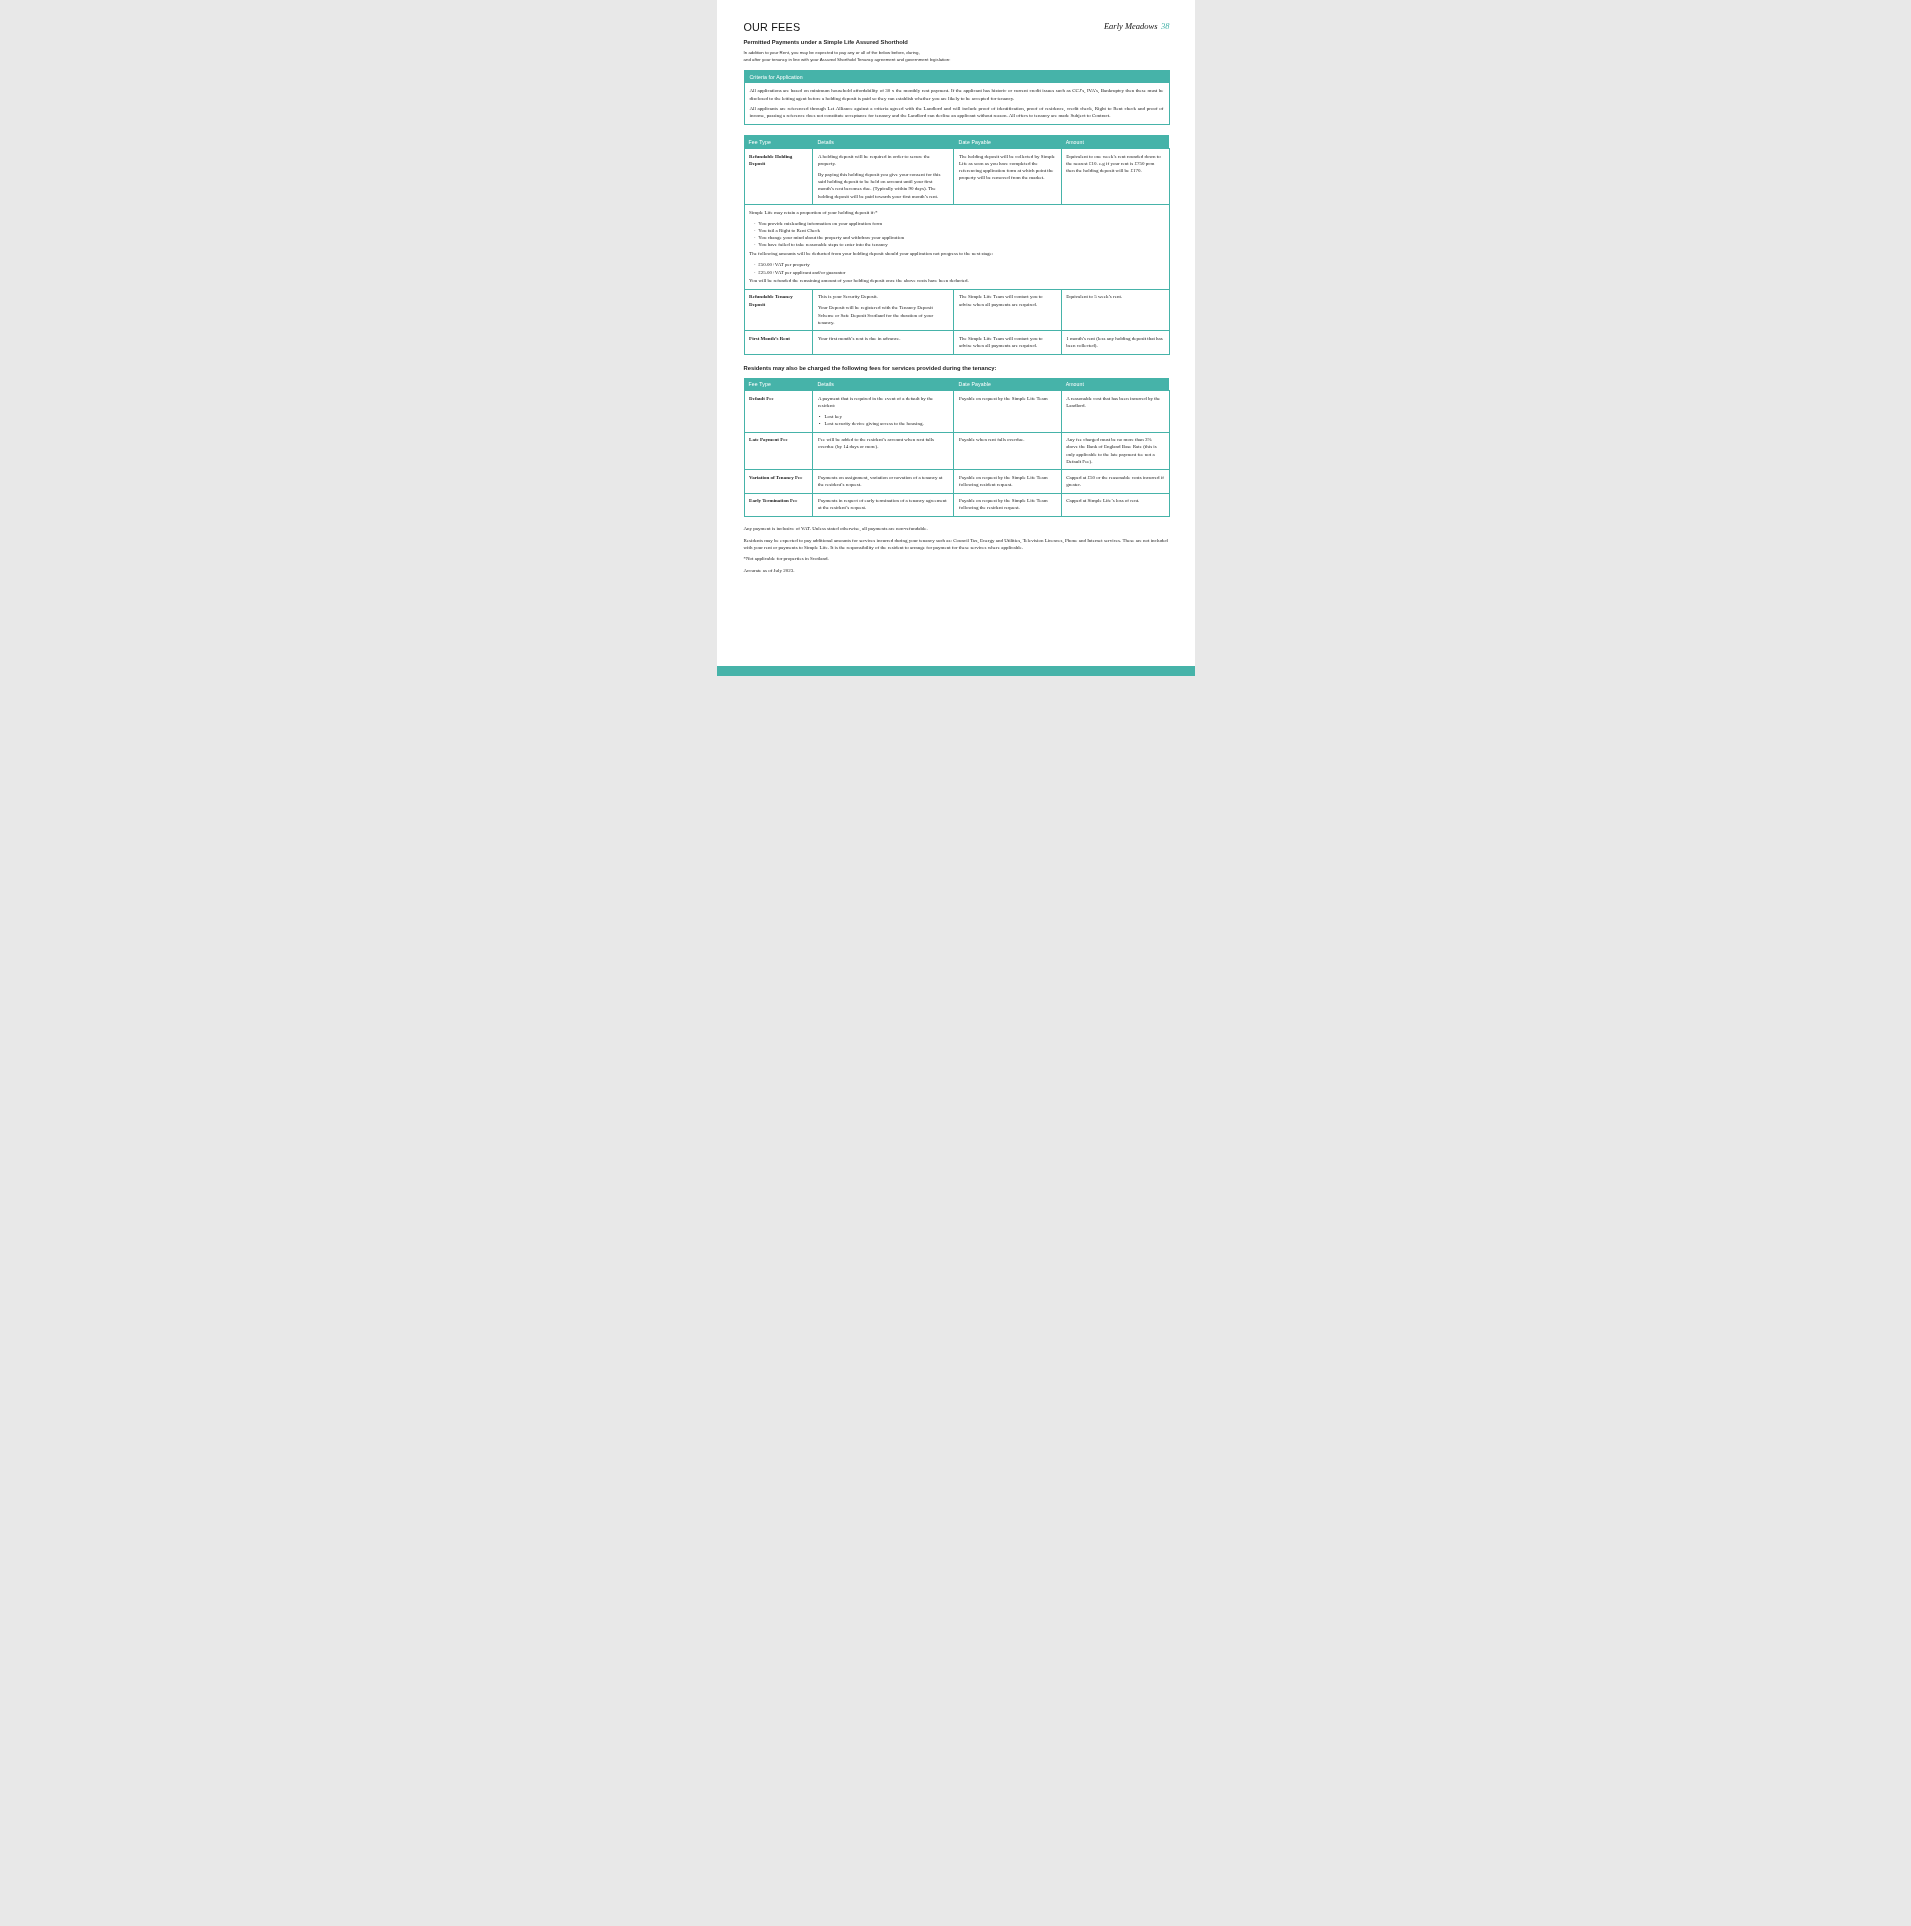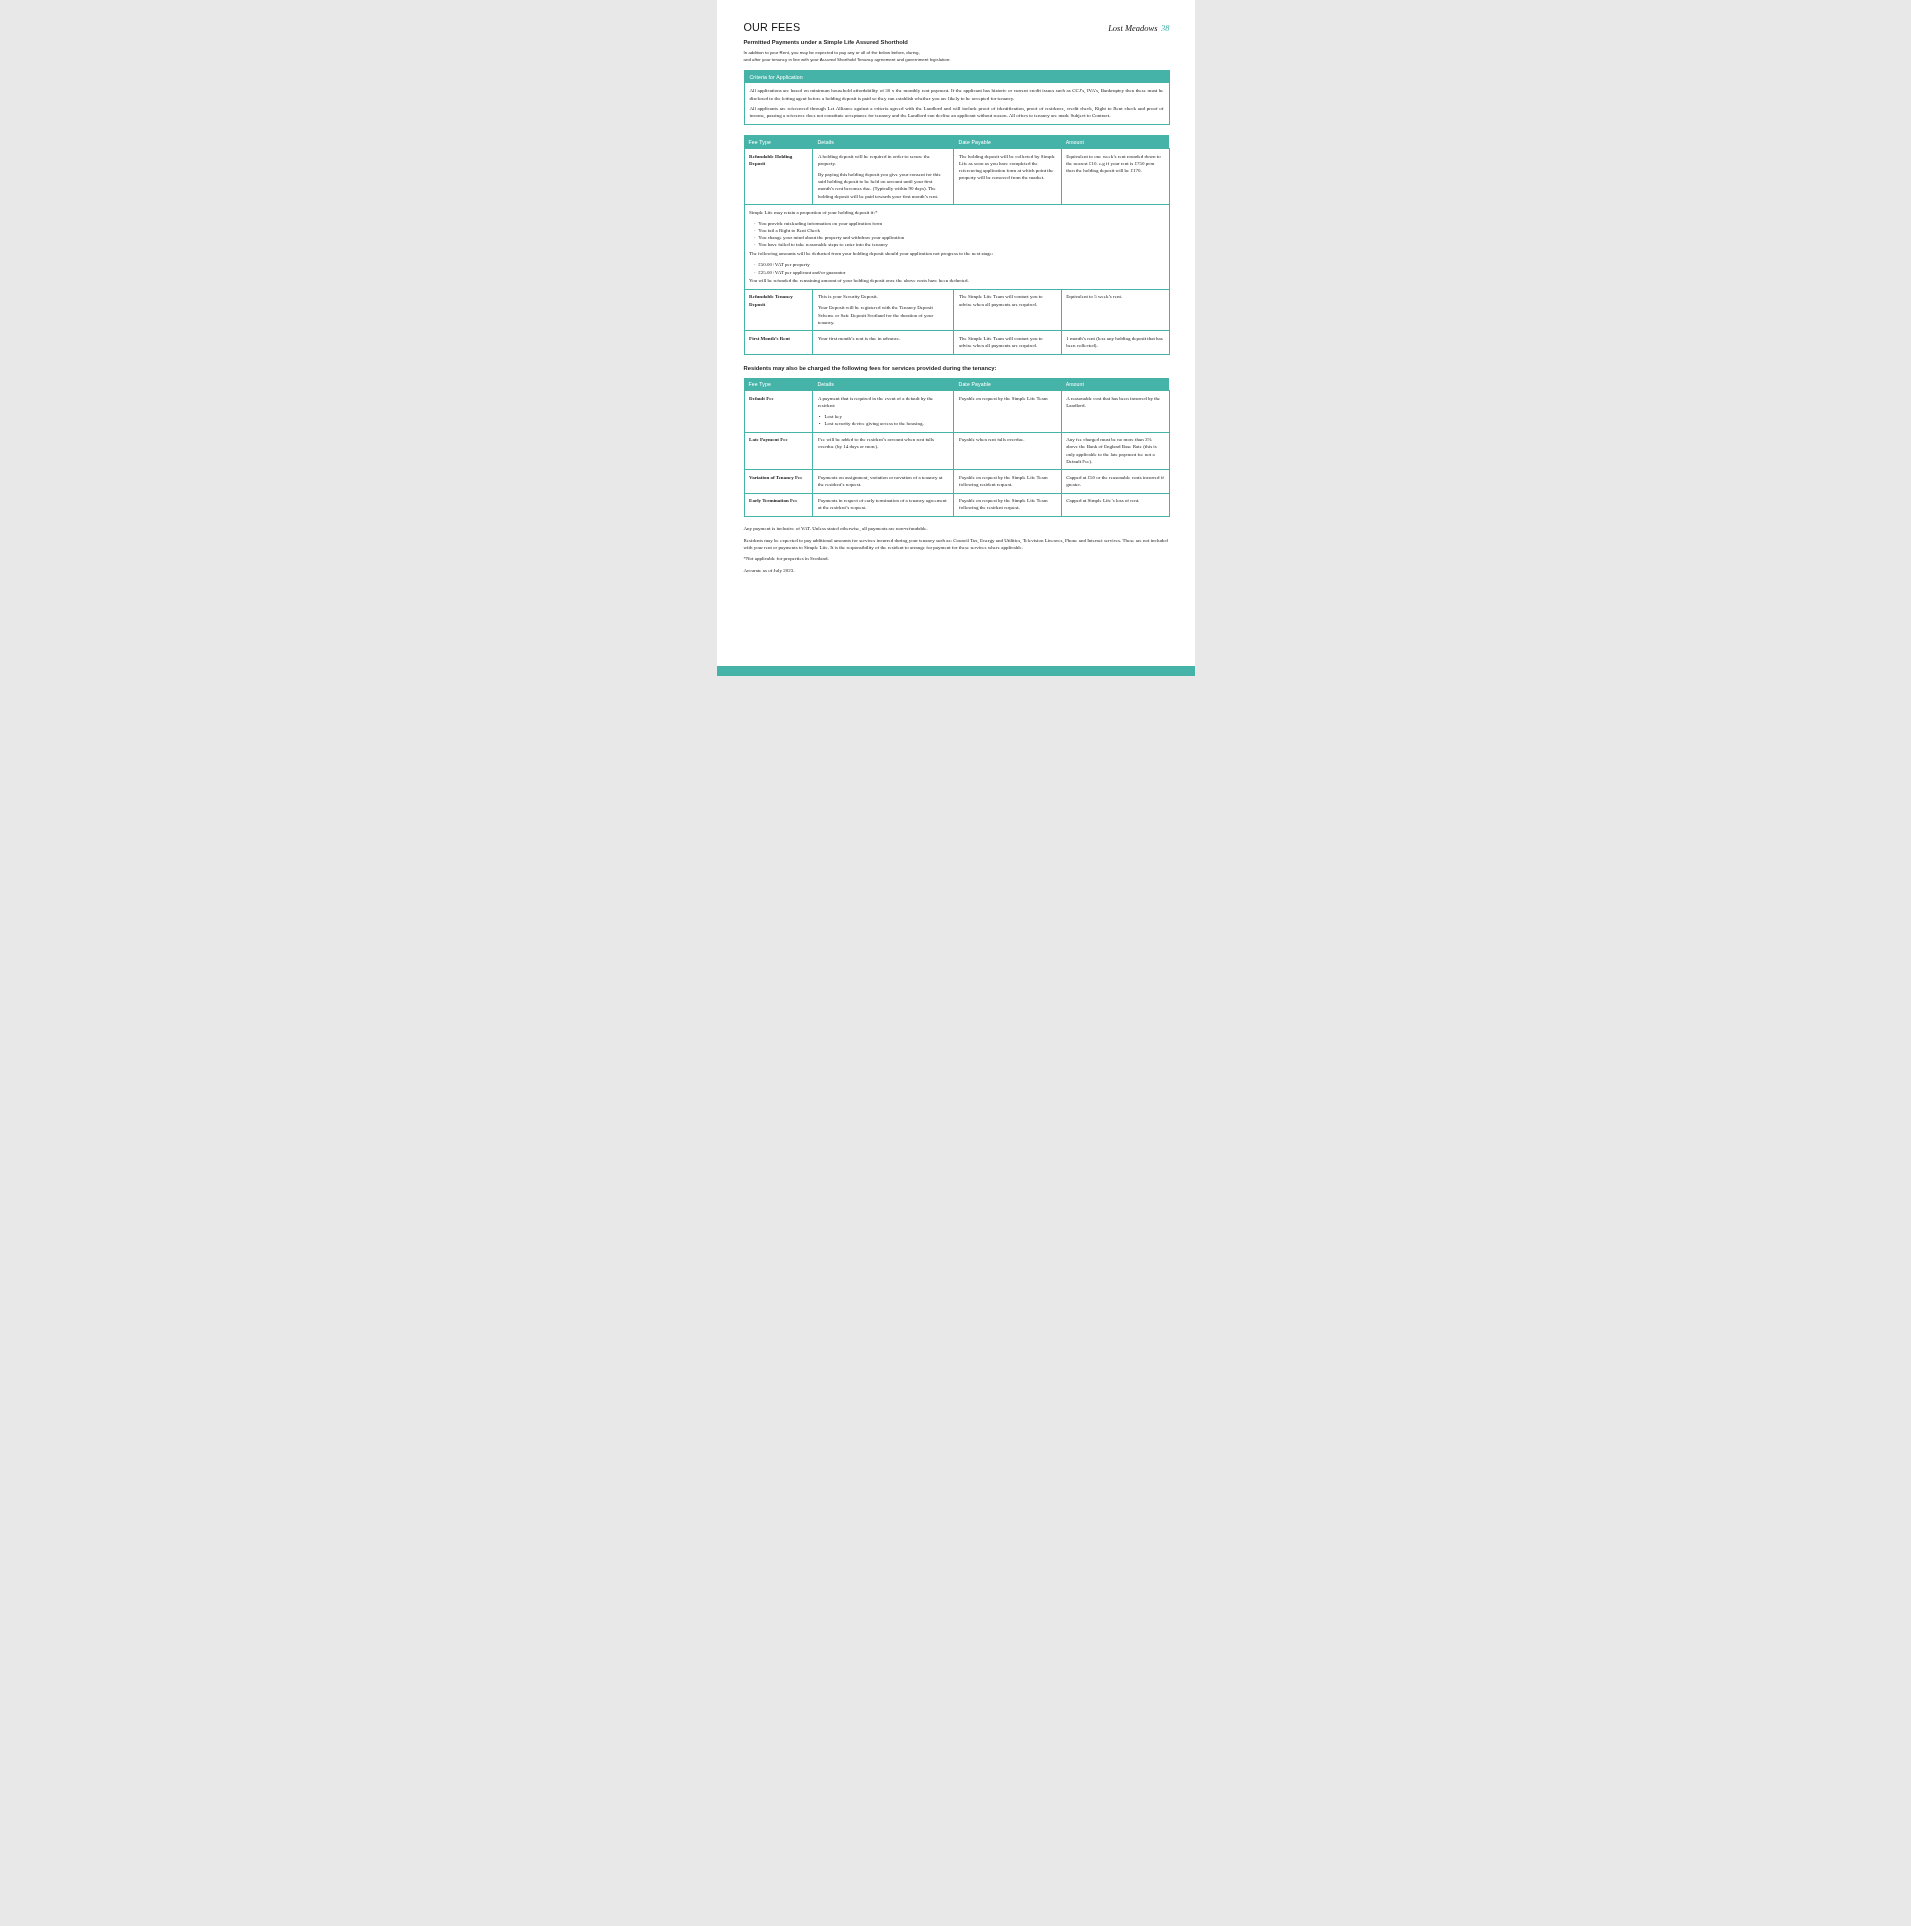--- a/index.html
+++ b/index.html
@@ -13,21 +13,20 @@
     font-family: "Liberation Serif", serif;
     color: #1b1b1b;
     overflow: hidden;
   }
   .content {
     padding: 21px 25px 0 27px;
   }
   .header-row {
     display: flex;
     justify-content: space-between;
-    align-items: flex-end;
     gap: 7px;
   }
   .page-title {
     font-family: "Liberation Sans", sans-serif;
     font-weight: 500;
     font-size: 10.8px;
     letter-spacing: 0.2px;
     color: #141414;
   }
   .brand {
@@ -145,21 +144,21 @@
 </style>
 </head>
 <body>
 
 <div class="page">
   <div class="content">
 
     <div class="header-row">
       <div class="page-title">OUR FEES</div>
       <div class="brand">
-        <span>Lost Meadows</span><span class="page-num">38</span>
+        <span>Early Meadows</span><span class="page-num">38</span>
       </div>
     </div>
 
     <div class="subtitle">Permitted Payments under a Simple Life Assured Shorthold</div>
     <div class="intro">In addition to your Rent, you may be expected to pay any or all of the below before, during,
 and after your tenancy in line with your Assured Shorthold Tenancy agreement and government legislation:</div>
 
     <section class="criteria">
       <div class="teal-bar">Criteria for Application</div>
       <div class="criteria-body">

